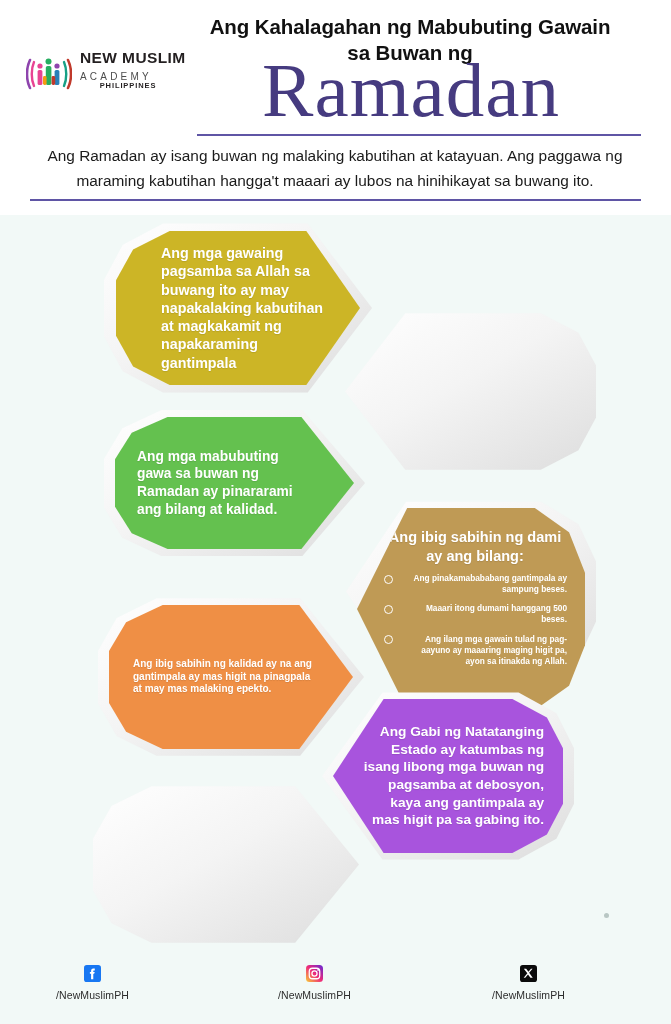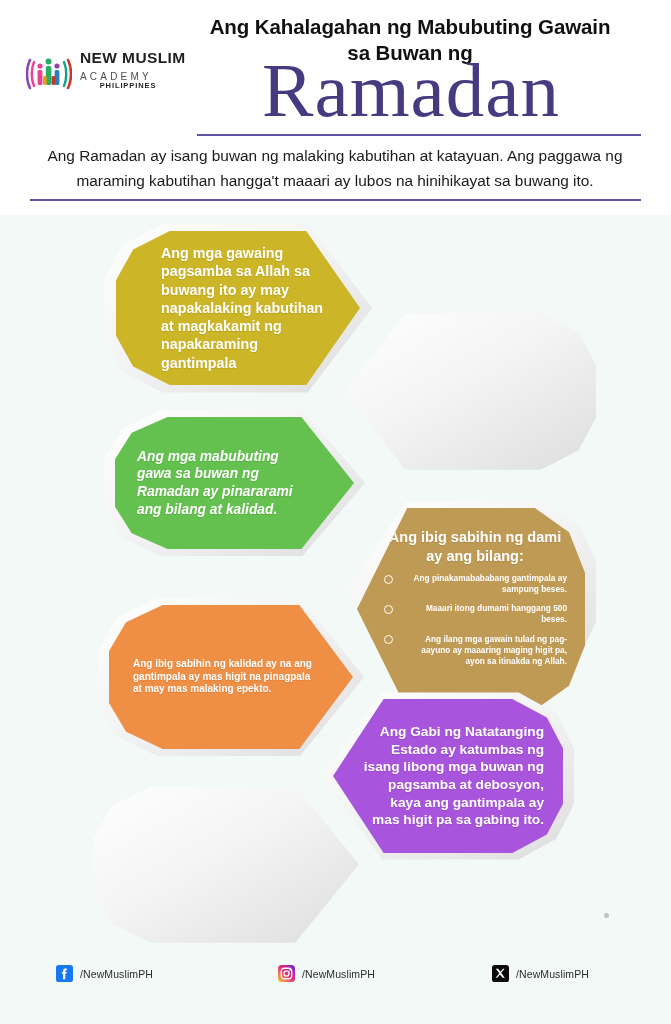--- a/index.html
+++ b/index.html
@@ -82,21 +82,21 @@
   ul.bullets li:before{
     content:""; position:absolute; left:1px; top:1.5px;
     width:7px; height:7px; border:1.2px solid #ffffff; border-radius:50%;
   }
 
   .dot-mark{ position:absolute; left:604px; top:913px; width:5px; height:5px;
              border-radius:50%; background:#b9c7c4; }
 
   
   #footer{ position:absolute; left:0; top:943px; width:671px; height:81px; }
-  .social{ position:absolute; top:22px; display:flex; align-items:center; gap:7px; }
+  .social{ position:absolute; top:22px; display:flex; align-items:center; gap:7px;flex-direction:column; }
   .social .handle{ font-size:10.5px; color:#2d2d2d; letter-spacing:0.1px; }
   .sicon{ width:17px; height:17px; display:block; }
 </style>
 </head>
 <body>
 
 <div id="header">
 
   <div id="logo-block">
     <svg id="logo-mark" viewBox="0 0 46 44">
@@ -135,21 +135,21 @@
     <div class="plate"></div>
     <div class="chip" style="--c:#ccb526; left:12px; top:11px; width:244px; height:154px;">
       <div class="chip-text" style="font-size:14.3px; padding:0 34px 0 45px;">Ang mga gawaing pagsamba sa Allah sa buwang ito ay may napakalaking kabutihan at magkakamit ng napakaraming gantimpala</div>
     </div>
   </div>
 
   <div class="node pt-left" style="left:345px; top:95px; width:251px; height:163px;">
     <div class="plate"></div>
   </div>
 
-  <div class="node pt-right" style="left:104px; top:192px; width:261px; height:152px;font-style:italic;">
+  <div class="node pt-right" style="left:104px; top:192px; width:261px; height:152px;">
     <div class="plate"></div>
     <div class="chip" style="--c:#64c14f; left:11px; top:10px; width:239px; height:132px;">
       <div class="chip-text" style="font-size:13.8px; padding:0 38px 0 22px;">Ang mga mabubuting gawa sa buwan ng Ramadan ay pinararami ang bilang at kalidad.</div>
     </div>
   </div>
 
   <div class="node pt-left" style="left:346px; top:283px; width:250px; height:187px;">
     <div class="plate"></div>
     <div class="chip" style="--c:#bf9a55; left:11px; top:10px; width:228px; height:202px; display:block;">
       <div style="padding:20px 18px 0 26px;">

